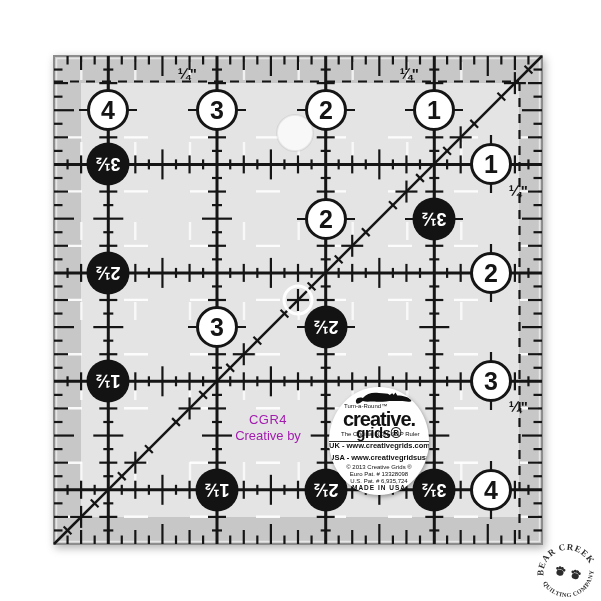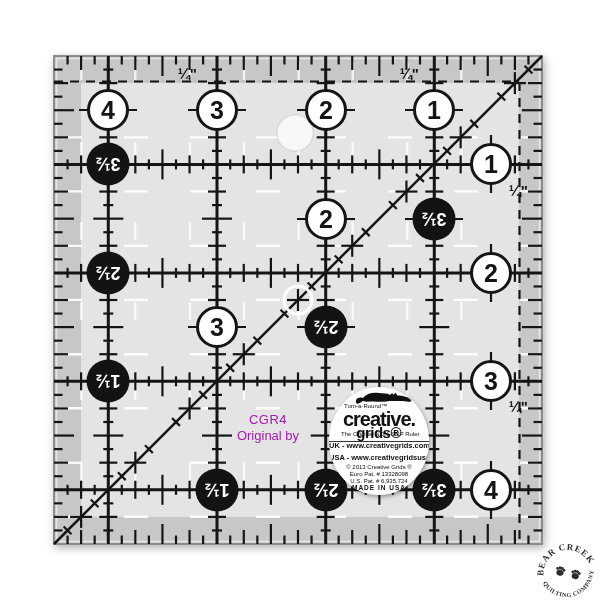--- a/index.html
+++ b/index.html
@@ -563,21 +563,21 @@
 
   <div id="qlabel-layer">
       <span class="q-label" style="left: 187px; top: 73px;">¼"</span>
       <span class="q-label" style="left: 409px; top: 73px;">¼"</span>
       <span class="q-label" style="left: 518px; top: 190px;">¼"</span>
       <span class="q-label" style="left: 518px; top: 406px;">¼"</span>
     </div>
 
   <div class="brand-block">
     <div class="model">CGR4</div>
-    <div class="designedby">Original by</div>
+    <div class="designedby">Creative by</div>
   </div>
 
   <div class="cg-logo">
     <div class="cg-turnaround">Turn-a-Round™</div>
     <svg class="cg-fox" viewBox="0 0 100 26">
       <path fill="#111" d="M4,22 C0,16 6,10 14,13 C20,6 30,3 40,5 C48,6 54,5 58,8
                            C61,5 63,5 64,8 L67,4 L70,9 C80,9 88,12 92,16 C94,18 92,20 88,19
                            C80,17 70,18 62,18 C54,18 44,20 36,19 C28,18 20,20 14,18
                            C10,21 6,23 4,22 Z"></path>
     </svg>

